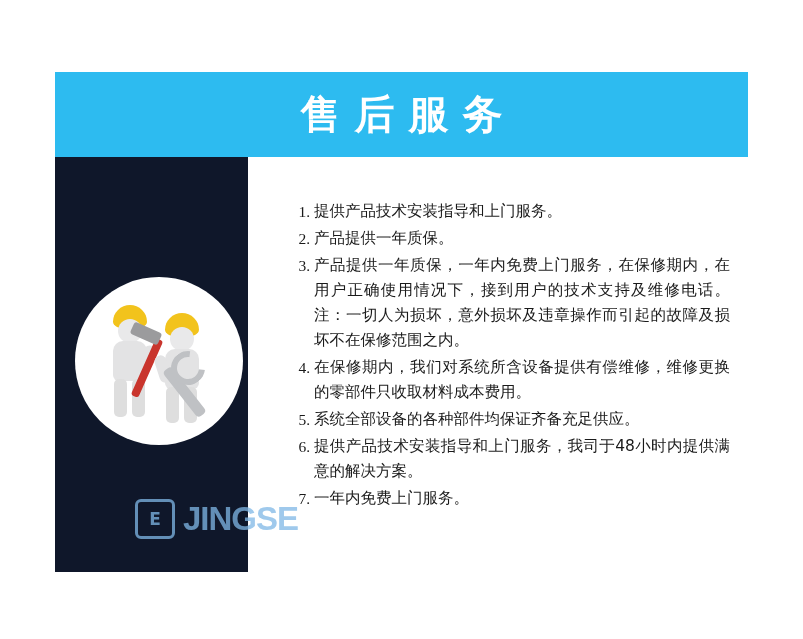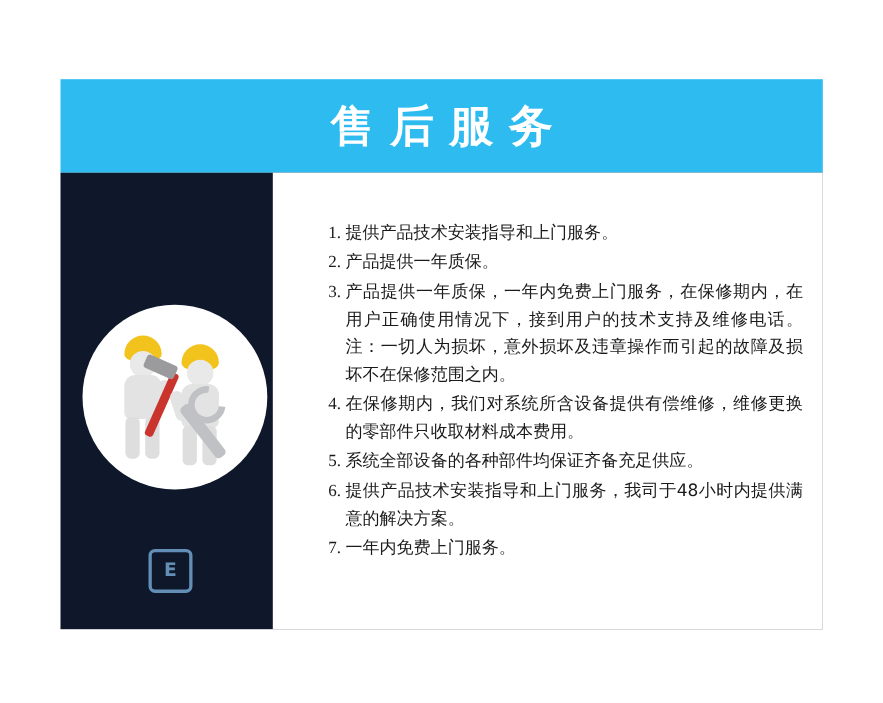--- a/index.html
+++ b/index.html
@@ -233,16 +233,17 @@
         <li>产品提供一年质保，一年内免费上门服务，在保修期内，在用户正确使用情况下，接到用户的技术支持及维修电话。注：一切人为损坏，意外损坏及违章操作而引起的故障及损坏不在保修范围之内。</li>
         <li>在保修期内，我们对系统所含设备提供有偿维修，维修更换的零部件只收取材料成本费用。</li>
         <li>系统全部设备的各种部件均保证齐备充足供应。</li>
         <li>提供产品技术安装指导和上门服务，我司于48小时内提供满意的解决方案。</li>
         <li>一年内免费上门服务。</li>
       </ol>
     </div>
 
     <div class="watermark">
       <div class="wm-badge">E</div>
+      <div class="wm-text">JINGSE</div>
     </div>
 
   </div>
 </div>
 
 </body></html>

